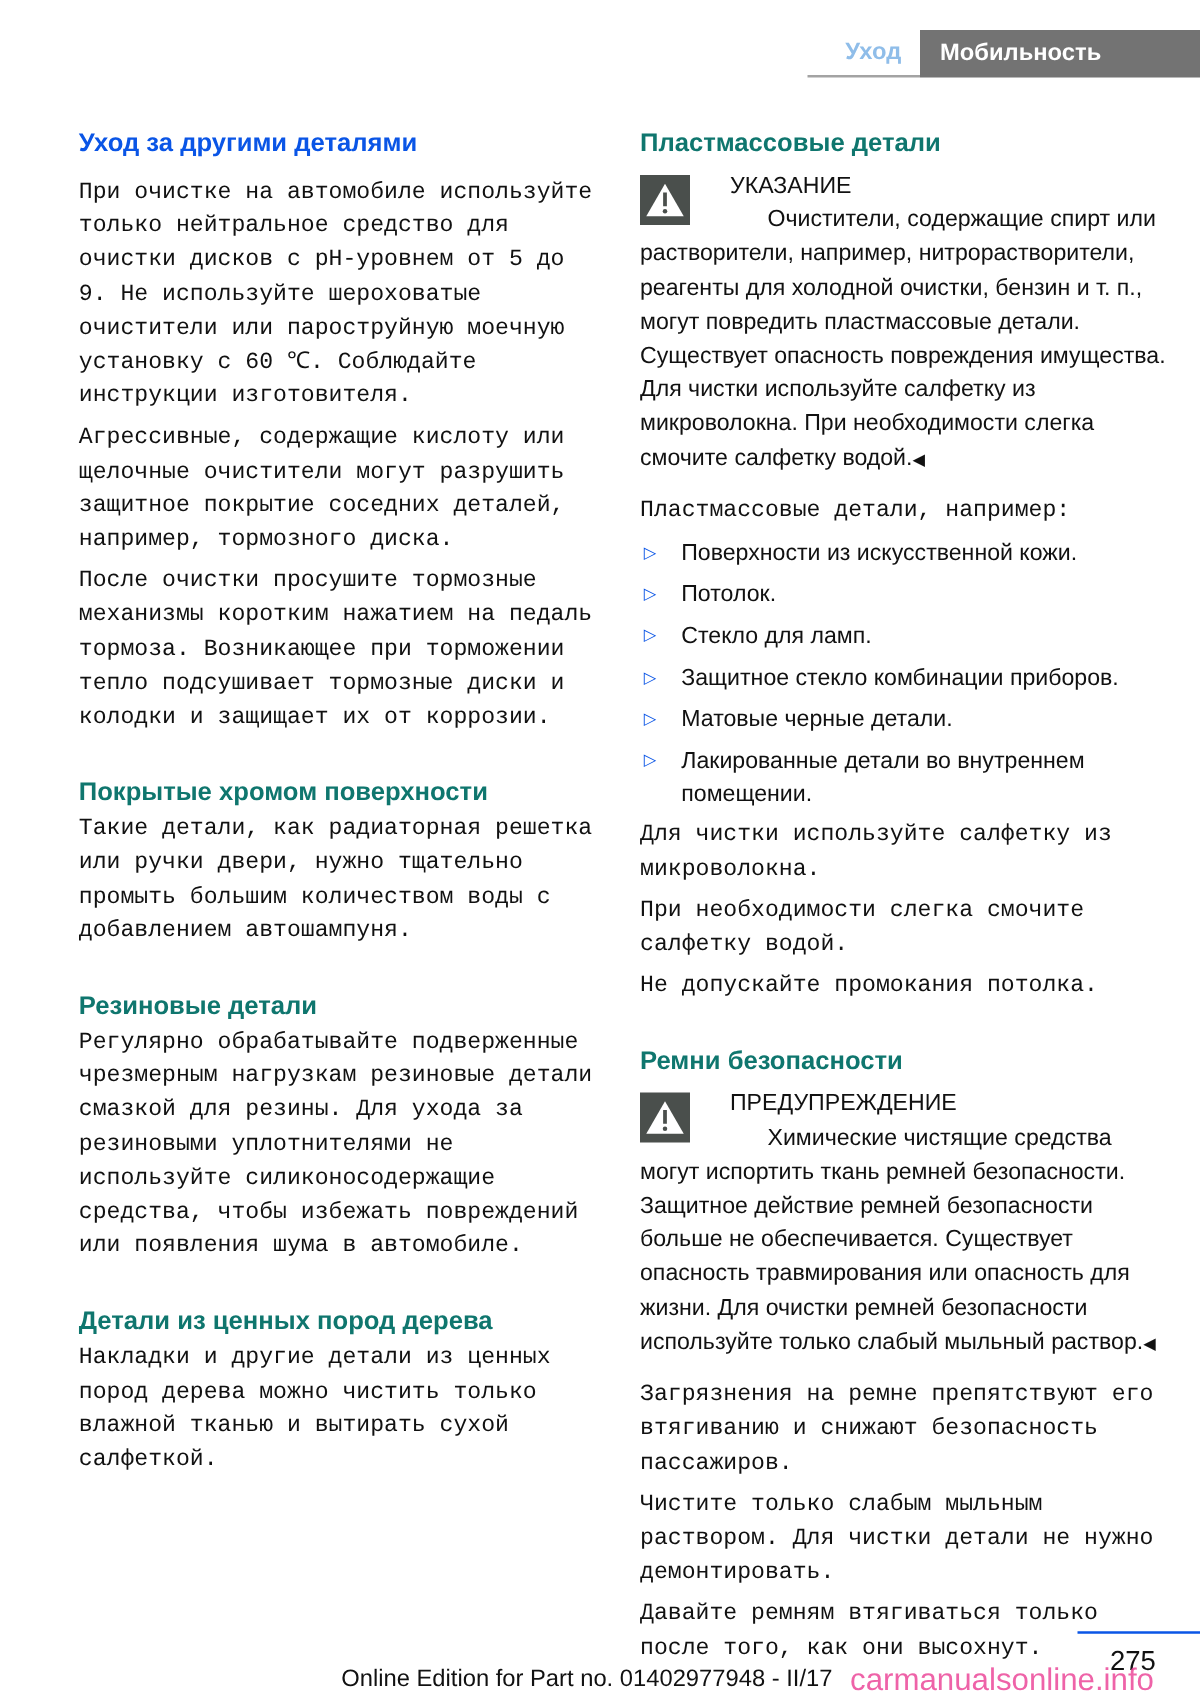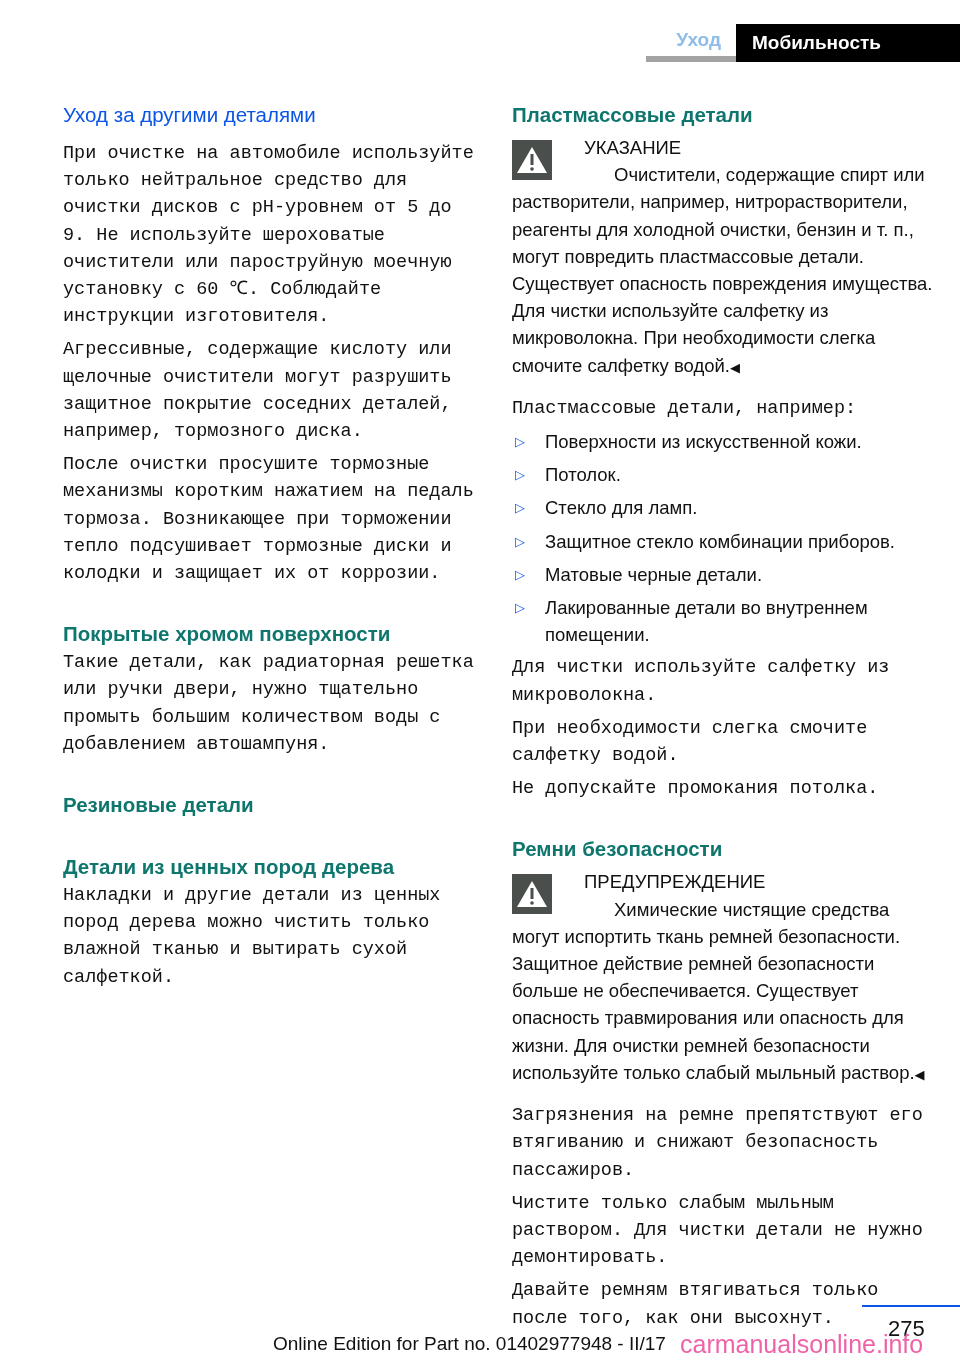--- a/index.html
+++ b/index.html
@@ -1,24 +1,24 @@
 <!DOCTYPE html>
 <html><head>
 <meta charset="utf-8">
 <style>
   html,body{margin:0;padding:0;background:#fff;}
   body{width:960px;height:1362px;position:relative;overflow:hidden;font-family:"Liberation Sans",sans-serif;color:#111;}
   .tabs{position:absolute;top:24px;right:0;height:38px;display:flex;align-items:stretch;}
   .tab{font-weight:bold;font-size:19px;display:flex;align-items:center;padding:0 16px;}
-  .tab-inactive{color:#8fbde9;border-bottom:6px solid #a3a3a3;padding:0 15px 0 30px;box-sizing:border-box;}
-  .tab-active{background:#000000;color:#fff;width:224px;padding-left:16px;box-sizing:border-box;}
+  .tab-inactive{color:#8fbde9;border-bottom:2px solid #a3a3a3;padding:0 15px 0 30px;box-sizing:border-box;}
+  .tab-active{background:#737373;color:#fff;width:224px;padding-left:16px;box-sizing:border-box;}
   .col{position:absolute;top:100px;width:420px;font-size:18.5px;line-height:27.2px;}
   .col-left{left:63px;}
   .col-right{left:512px;width:425px;}
-  h1{margin:0 0 10px 0;font-size:20.5px;color:#0a55e6;font-weight:normal;line-height:30px;}
+  h1{margin:0 0 10px 0;font-size:20.5px;color:#0a55e6;font-weight:bold;line-height:30px;}
   h2{margin:0;font-size:20.5px;color:#0f766e;font-weight:bold;line-height:30px;}
   p{margin:0 0 6px 0;font-family:Liberation Mono, monospace;}
   .sec{margin-top:32px;}
   .sec-first{margin-top:0;}
   .warn{position:relative;margin-top:4px;margin-bottom:14px;}
   .warn-icon{float:left;width:40px;height:40px;background:#4a4f4c;margin:6px 10px 0 0;display:flex;align-items:center;justify-content:center;}
   .warn-title{padding-left:72px;}
   .warn-text{text-indent:52px;}
   .end-mark{font-size:13px;}
   ul{list-style:none;margin:0 0 6px 0;padding:0;}
@@ -46,20 +46,21 @@
     <p>После очистки просушите тормозные механизмы коротким нажатием на педаль тормоза. Возникающее при торможении тепло подсушивает тормозные диски и колодки и защищает их от коррозии.</p>
   </div>
 
   <div class="sec">
     <h2>Покрытые хромом поверхности</h2>
     <p>Такие детали, как радиаторная решетка или ручки двери, нужно тщательно промыть большим количеством воды с добавлением автошампуня.</p>
   </div>
 
   <div class="sec">
     <h2>Резиновые детали</h2>
+    <p>Регулярно обрабатывайте подверженные чрезмерным нагрузкам резиновые детали смазкой для резины. Для ухода за резиновыми уплотнителями не используйте силиконосодержащие средства, чтобы избежать повреждений или появления шума в автомобиле.</p>
   </div>
 
   <div class="sec">
     <h2>Детали из ценных пород дерева</h2>
     <p>Накладки и другие детали из ценных пород дерева можно чистить только влажной тканью и вытирать сухой салфеткой.</p>
   </div>
 </div>
 
 <div class="col col-right">
   <div class="sec sec-first">

